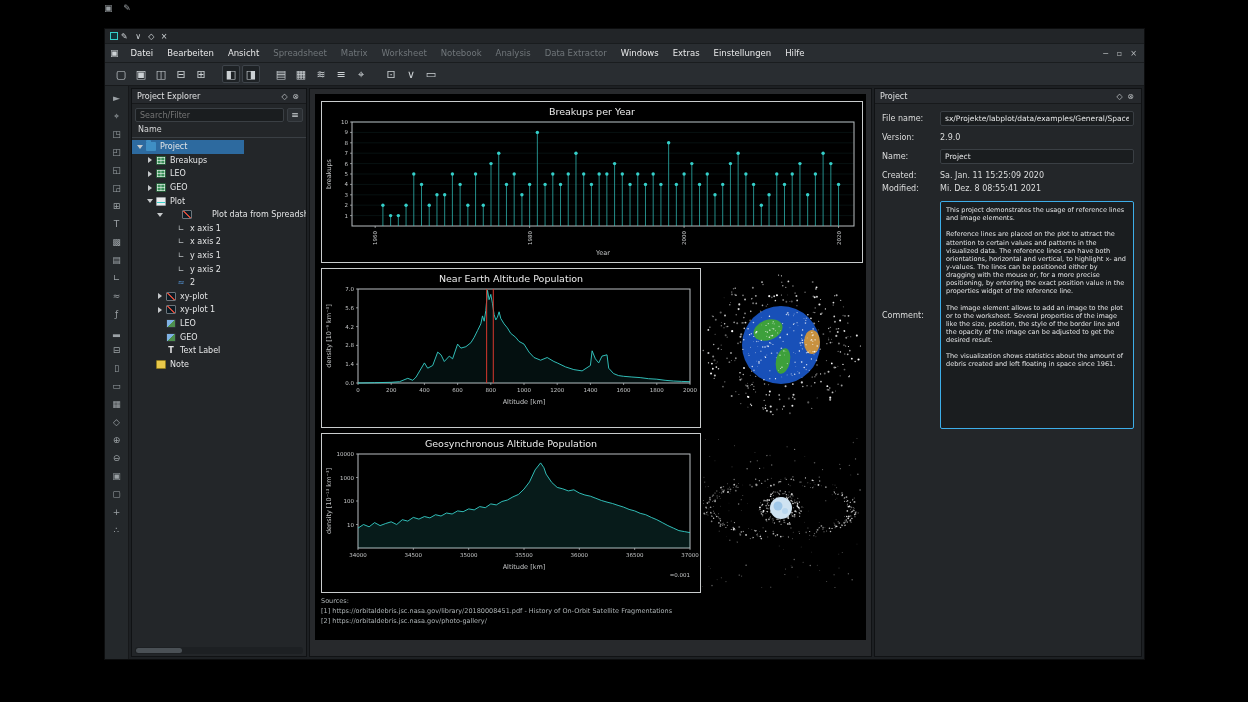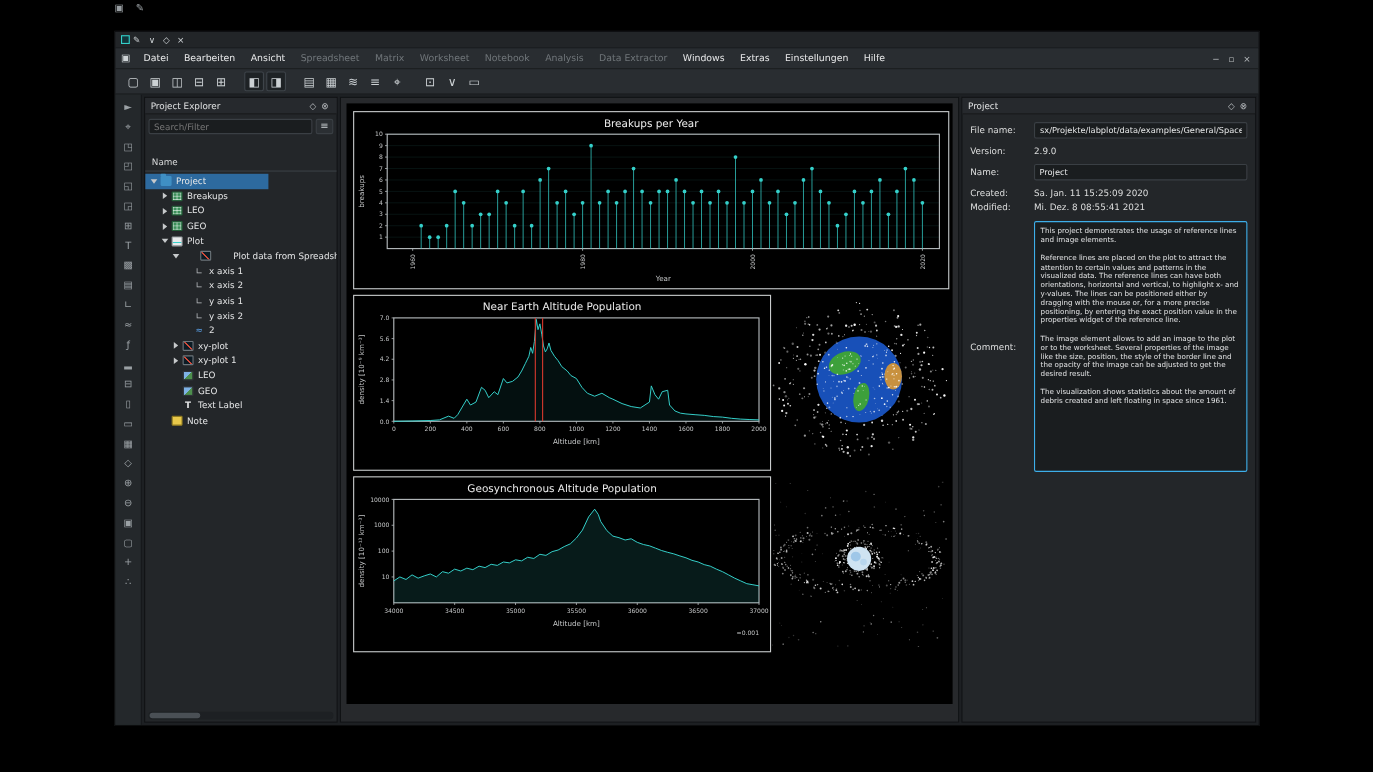--- a/index.html
+++ b/index.html
@@ -32,21 +32,21 @@
   .main{flex:1;display:flex;min-height:0;background:#1d2023;}
   .leftstrip{width:24px;background:#24282b;border-right:1px solid #16181a;display:flex;flex-direction:column;align-items:center;padding-top:5px;gap:4px;overflow:hidden;}
   .lsbtn{width:16px;height:14px;color:#9ba1a5;font-size:9px;display:flex;align-items:center;justify-content:center;}
   .panel{background:#232629;border:1px solid #101214;display:flex;flex-direction:column;min-height:0;}
   .explorer{width:176px;margin:2px 1px 2px 2px;}
   .props{width:268px;margin:2px 2px 2px 1px;}
   .panel-header{height:15px;flex:none;display:flex;align-items:center;padding:0 5px;background:#26292d;border-bottom:1px solid #17191b;}
   .ph-title{flex:1;font-size:8px;color:#dfe0e1;}
   .ph-btn{width:11px;text-align:center;color:#b9bdc0;font-size:8px;}
   
-  .search-row{display:flex;margin:4px 3px 19px 3px;gap:3px;flex:none;}
+  .search-row{display:flex;margin:4px 3px 1px 3px;gap:3px;flex:none;}
   .search-input{flex:1;background:#1a1d1f;border:1px solid #3a3f44;color:#9aa0a4;font-size:8px;padding:1px 4px;height:14px;border-radius:2px;font-family:inherit;}
   .filter-btn{width:16px;height:14px;background:#2b2f33;border:1px solid #3a3f44;border-radius:2px;color:#cfd4d7;font-size:9px;display:flex;align-items:center;justify-content:center;}
   .tree-colhdr{padding:2px 6px 3px 6px;border-bottom:1px solid #3a3f44;color:#d7d8d9;font-size:8px;flex:none;}
   .tree{flex:1;overflow:hidden;padding-top:2px;}
   .trow{display:flex;align-items:center;height:13.6px;font-size:8px;color:#e4e5e6;white-space:nowrap;}
   .trow.selected{background:linear-gradient(#2d6a9f,#2d6a9f) no-repeat;background-size:112px 100%;}
   .texp{width:9px;height:9px;flex:none;display:flex;align-items:center;justify-content:center;}
   .texp-open i{width:0;height:0;border-left:3px solid transparent;border-right:3px solid transparent;border-top:4px solid #c6c9cb;}
   .texp-closed i{width:0;height:0;border-top:3px solid transparent;border-bottom:3px solid transparent;border-left:4px solid #c6c9cb;}
   .ticon{width:10px;height:9px;flex:none;margin:0 4px 0 2px;position:relative;border-radius:1px;}
@@ -1635,20 +1635,25 @@
                   <circle cx="80.01264834561644" cy="67.9817389033426" r="0.6331560984253883" fill="#fff" fill-opacity="0.5463723032269627"></circle>
                   <circle cx="68.80243275238793" cy="70.03181944460961" r="0.4384260503575206" fill="#fff" fill-opacity="0.7131121356505901"></circle>
                   <circle cx="65.15785973896985" cy="67.57668989731366" r="0.9032702695578336" fill="#fff" fill-opacity="0.5370765367988497"></circle>
                   <circle cx="93.53846139241456" cy="78.59433842219539" r="0.9009946012869476" fill="#fff" fill-opacity="0.4303479403723032"></circle>
                   <circle cx="80" cy="70" r="11" fill="#cfe3f2"></circle>
                   <circle cx="77" cy="68" r="4.5" fill="#9fc7e8"></circle>
                   <circle cx="84" cy="73" r="3" fill="#b8d6ee"></circle>
                 </svg>
               </div>
           </div>
+          <div class="sources">
+            <div>Sources:</div>
+            <div>[1] https://orbitaldebris.jsc.nasa.gov/library/20180008451.pdf  - History of On-Orbit Satellite Fragmentations</div>
+            <div>[2] https://orbitaldebris.jsc.nasa.gov/photo-gallery/</div>
+          </div>
         </div>
       </div>
 
       <div class="panel props">
         <div class="panel-header">
           <span class="ph-title">Project</span>
           <span class="ph-btn">◇</span>
           <span class="ph-btn">⊗</span>
         </div>
         <div class="prow">

